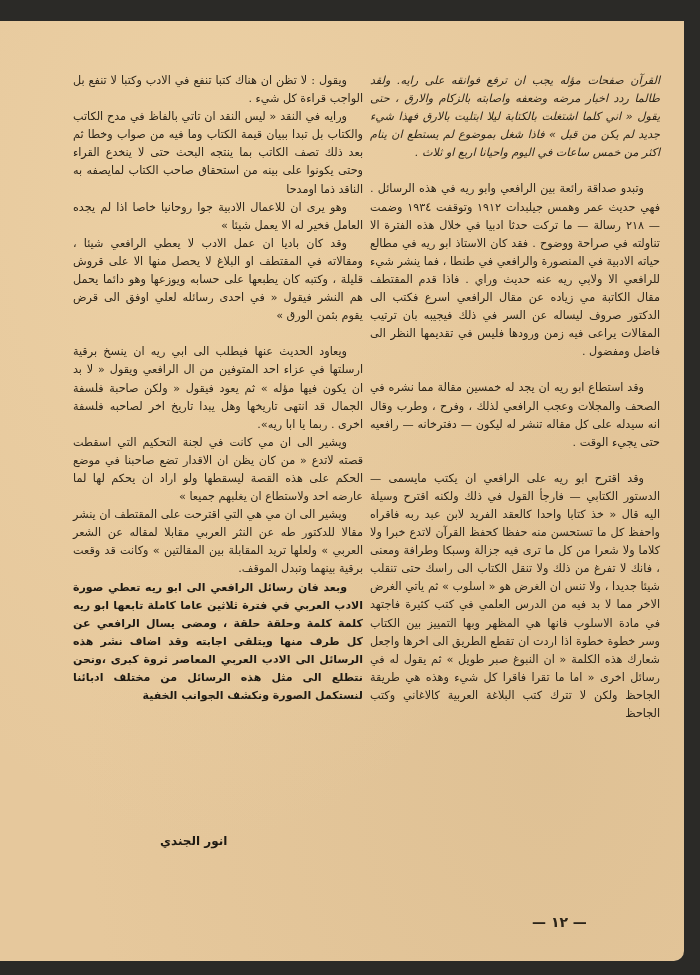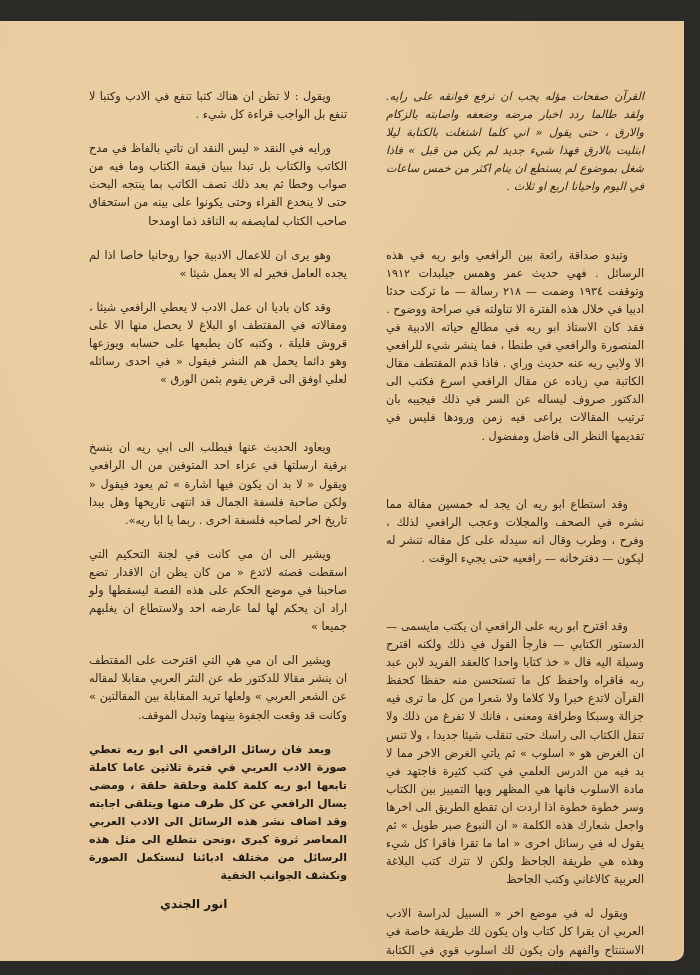--- a/index.html
+++ b/index.html
@@ -24,65 +24,64 @@
       top: 51px;
       width: 290px;
       direction: rtl;
       text-align: justify;
       color: #2e2619;
       font-size: 11.2px;
       line-height: 18.1px;
     }
     .col-right { left: 370px; }
     .col-left  { left: 73px; }
-    .para { margin: 16px; text-indent: 16px; }
+    .para { margin: 0; text-indent: 16px; }
     .para.noindent { text-indent: 0; font-style: italic; }
     .gap { height: 18px; }
     .bold { font-weight: bold; color: #1f1a12; font-size: 11px; }
     .author {
       position: absolute;
-      left: 160px; top: 876px;
+      left: 160px; top: 813px;
       direction: rtl;
       font-weight: bold;
       font-size: 12px;
       color: #1f1a12;
     }
     .page-number {
       position: absolute;
-      left: 532px; top: 938px;
+      left: 532px; top: 893px;
       font-weight: bold;
       font-size: 14px;
       color: #2b2419;
       direction: ltr;
     }
   </style>
 </head>
 <body>
 
 <div class="page">
 
   <div class="col col-right">
     <p class="para noindent">القرآن صفحات مؤله يجب ان ترفع فوانقه على رايه. ولقد طالما ردد اخبار مرضه وضعفه واصابته بالزكام والارق ، حتى يقول « اني كلما اشتغلت بالكتابة ليلا ابتليت بالارق فهذا شيء جديد لم يكن من قبل » فاذا شغل بموضوع لم يستطع ان ينام اكثر من خمس ساعات في اليوم واحيانا اربع او ثلاث .</p>
     <div class="gap"></div>
     <p class="para">وتبدو صداقة رائعة بين الرافعي وابو ريه في هذه الرسائل . فهي حديث عمر وهمس جيلبدات ١٩١٢ وتوقفت ١٩٣٤ وضمت — ٢١٨ رسالة — ما تركت حدثا ادبيا في خلال هذه الفترة الا تناولته في صراحة ووضوح . فقد كان الاستاذ ابو ريه في مطالع حياته الادبية في المنصورة والرافعي في طنطا ، فما ينشر شيء للرافعي الا ولابي ريه عنه حديث وراي . فاذا قدم المقتطف مقال الكاتبة مي زياده عن مقال الرافعي اسرع فكتب الى الدكتور صروف ليساله عن السر في ذلك فيجيبه بان ترتيب المقالات يراعى فيه زمن ورودها فليس في تقديمها النظر الى فاضل ومفضول .</p>
     <div class="gap"></div>
     <p class="para">وقد استطاع ابو ريه ان يجد له خمسين مقالة مما نشره في الصحف والمجلات وعجب الرافعي لذلك ، وفرح ، وطرب وقال انه سيدله على كل مقاله تنشر له ليكون — دفترخانه — رافعيه حتى يجيء الوقت .</p>
     <div class="gap"></div>
     <p class="para">وقد اقترح ابو ريه على الرافعي ان يكتب مايسمى — الدستور الكتابي — فارجأ القول في ذلك ولكنه اقترح وسيلة اليه قال « خذ كتابا واحدا كالعقد الفريد لابن عبد ربه فاقراه واحفظ كل ما تستحسن منه حفظا كحفظ القرآن لاتدع خبرا ولا كلاما ولا شعرا من كل ما ترى فيه جزالة وسبكا وطرافة ومعنى ، فانك لا تفرغ من ذلك ولا تنقل الكتاب الى راسك حتى تنقلب شيئا جديدا ، ولا تنس ان الغرض هو « اسلوب » ثم ياتي الغرض الاخر مما لا بد فيه من الدرس العلمي في كتب كثيرة فاجتهد في مادة الاسلوب فانها هي المظهر وبها التمييز بين الكتاب وسر خطوة خطوة اذا اردت ان تقطع الطريق الى اخرها واجعل شعارك هذه الكلمة « ان النبوغ صبر طويل » ثم يقول له في رسائل اخرى « اما ما تقرا فاقرا كل شيء وهذه هي طريقة الجاحظ ولكن لا تترك كتب البلاغة العربية كالاغاني وكتب الجاحظ</p>
-    <p class="para">ويقول له في موضع اخر « السبيل لدراسة الادب العربي ان يقرا كل كتاب وان يكون لك طريقة خاصة في الاستنتاج والفهم وان يكون لك اسلوب قوي في الكتابة فاقرا كل ما تجده وماتستطيع ان تجده ..</p>
   </div>
 
   <div class="col col-left">
     <p class="para">ويقول : لا تظن ان هناك كتبا تنفع في الادب وكتبا لا تنفع بل الواجب قراءة كل شيء .</p>
     <p class="para">ورايه في النقد « ليس النقد ان تاتي بالفاظ في مدح الكاتب والكتاب بل تبدا ببيان قيمة الكتاب وما فيه من صواب وخطا ثم بعد ذلك تصف الكاتب بما ينتجه البحث حتى لا ينخدع القراء وحتى يكونوا على بينه من استحقاق صاحب الكتاب لمايصفه به الناقد ذما اومدحا</p>
     <p class="para">وهو يرى ان للاعمال الادبية جوا روحانيا خاصا اذا لم يجده العامل فخير له الا يعمل شيئا »</p>
     <p class="para">وقد كان باديا ان عمل الادب لا يعطي الرافعي شيئا ، ومقالاته في المقتطف او البلاغ لا يحصل منها الا على قروش قليلة ، وكتبه كان يطبعها على حسابه ويوزعها وهو دائما يحمل هم النشر فيقول « في احدى رسائله لعلي اوفق الى قرض يقوم بثمن الورق »</p>
     <div class="gap"></div>
-    <p class="para">ويعاود الحديث عنها فيطلب الى ابي ريه ان ينسخ برقية ارسلتها في عزاء احد المتوفين من ال الرافعي ويقول « لا بد ان يكون فيها اشارة » ثم يعود فيقول « ولكن صاحبة فلسفة الجمال قد انتهى تاريخها وهل يبدا تاريخ اخر لصاحبه فلسفة اخرى . ربما يا ابا ريه».</p>
+    <p class="para">ويعاود الحديث عنها فيطلب الى ابي ريه ان ينسخ برقية ارسلتها في عزاء احد المتوفين من ال الرافعي ويقول « لا بد ان يكون فيها مؤله » ثم يعود فيقول « ولكن صاحبة فلسفة الجمال قد انتهى تاريخها وهل يبدا تاريخ اخر لصاحبه فلسفة اخرى . ربما يا ابا ريه».</p>
     <p class="para">ويشير الى ان مي كانت في لجنة التحكيم التي اسقطت قصته لاتدع « من كان يظن ان الاقدار تضع صاحبنا في موضع الحكم على هذه القصة ليسقطها ولو اراد ان يحكم لها لما عارضه احد ولاستطاع ان يغلبهم جميعا »</p>
-    <p class="para">ويشير الى ان مي هي التي اقترحت على المقتطف ان ينشر مقالا للدكتور طه عن النثر العربي مقابلا لمقاله عن الشعر العربي » ولعلها تريد المقابلة بين المقالتين » وكانت قد وقعت الجفوة بينهما وتبدل الموقف.</p>
+    <p class="para">ويشير الى ان مي هي التي اقترحت على المقتطف ان ينشر مقالا للدكتور طه عن النثر العربي مقابلا لمقاله عن الشعر العربي » ولعلها تريد المقابلة بين المقالتين » وكانت قد وقعت برقية بينهما وتبدل الموقف.</p>
     <p class="para bold">وبعد فان رسائل الرافعي الى ابو ريه تعطي صورة الادب العربي في فترة ثلاثين عاما كاملة تابعها ابو ريه كلمة كلمة وحلقة حلقة ، ومضى يسال الرافعي عن كل طرف منها ويتلقى اجابته وقد اضاف نشر هذه الرسائل الى الادب العربي المعاصر ثروة كبرى ،ونحن نتطلع الى مثل هذه الرسائل من مختلف ادبائنا لنستكمل الصورة ونكشف الجوانب الخفية</p>
   </div>
 
   <div class="author">انور الجندي</div>
 
   <div class="page-number">— ١٢ —</div>
 </div>
 
 </body></html>

